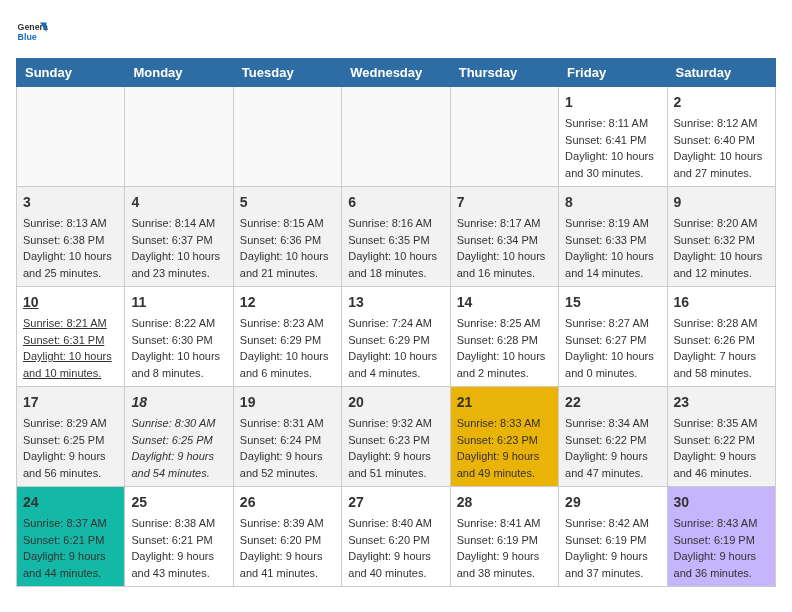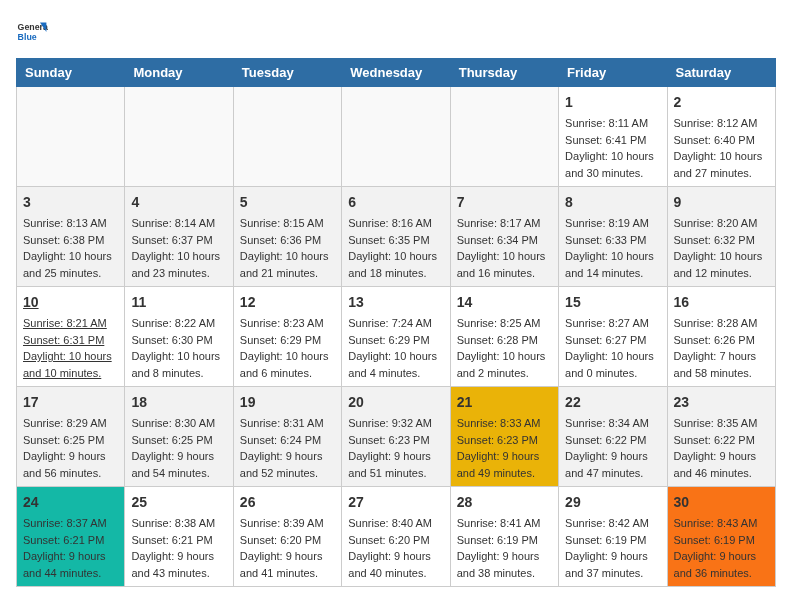--- a/index.html
+++ b/index.html
@@ -219,21 +219,21 @@
           <div>Daylight: 7 hours and 58 minutes.</div>
         </td>
       </tr>
       <tr>
         <td style="background-color: rgb(242, 242, 242);">
           <span class="day-number">17</span>
           <div>Sunrise: 8:29 AM</div>
           <div>Sunset: 6:25 PM</div>
           <div>Daylight: 9 hours and 56 minutes.</div>
         </td>
-        <td style="background-color: rgb(242, 242, 242);">
+        <td style="background-color: rgb(242, 242, 242); font-style: italic;">
           <span class="day-number">18</span>
           <div>Sunrise: 8:30 AM</div>
           <div>Sunset: 6:25 PM</div>
           <div>Daylight: 9 hours and 54 minutes.</div>
         </td>
         <td style="background-color: rgb(242, 242, 242);">
           <span class="day-number">19</span>
           <div>Sunrise: 8:31 AM</div>
           <div>Sunset: 6:24 PM</div>
           <div>Daylight: 9 hours and 52 minutes.</div>
@@ -293,21 +293,21 @@
           <div>Sunrise: 8:41 AM</div>
           <div>Sunset: 6:19 PM</div>
           <div>Daylight: 9 hours and 38 minutes.</div>
         </td>
         <td style="background-color: rgb(255, 255, 255);">
           <span class="day-number">29</span>
           <div>Sunrise: 8:42 AM</div>
           <div>Sunset: 6:19 PM</div>
           <div>Daylight: 9 hours and 37 minutes.</div>
         </td>
-        <td style="background-color: #f97316; margin-top: 12px;">
+        <td style="background-color: #c4b5fd; margin-top: 12px;">
           <span class="day-number">30</span>
           <div>Sunrise: 8:43 AM</div>
           <div>Sunset: 6:19 PM</div>
           <div>Daylight: 9 hours and 36 minutes.</div>
         </td>
       </tr>
     </tbody>
 </table>
 
 </body></html>

